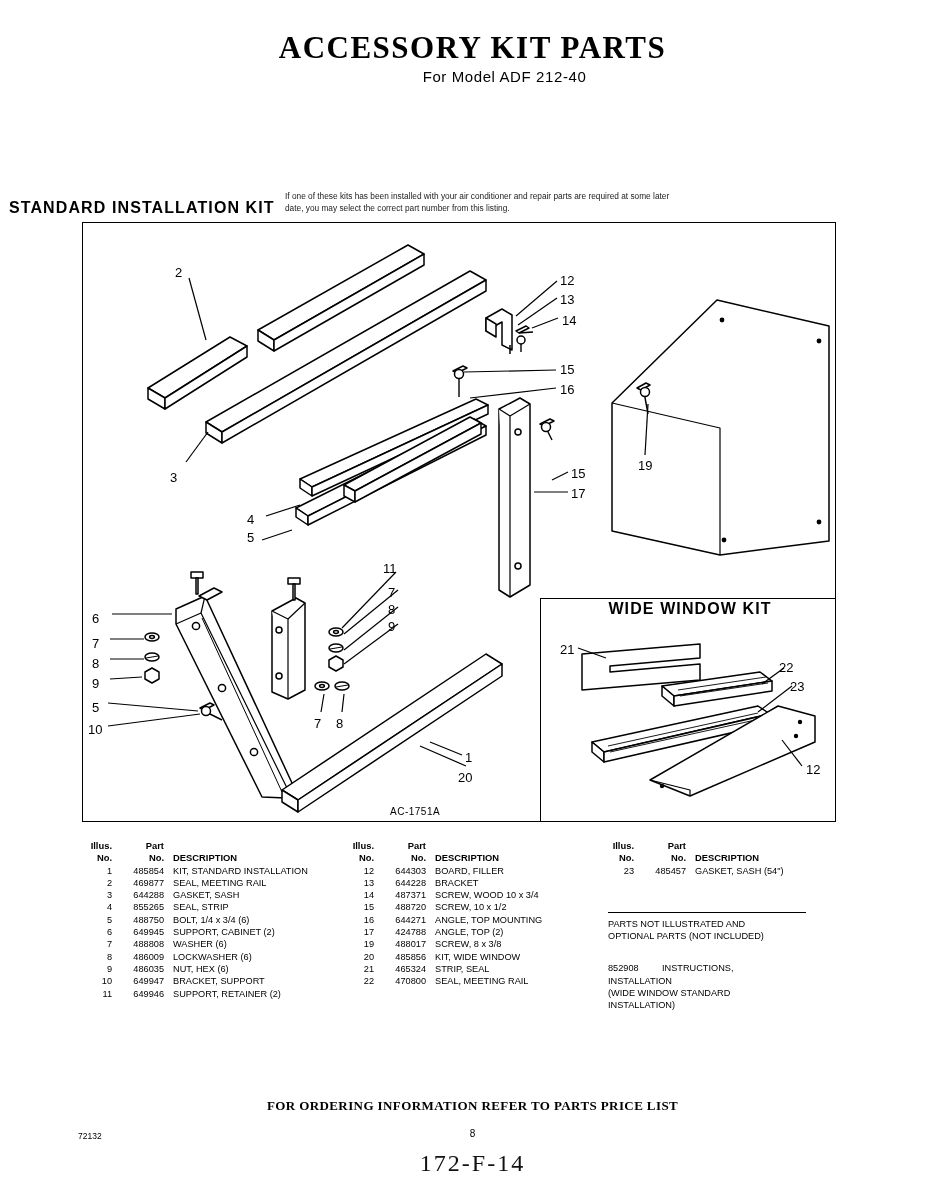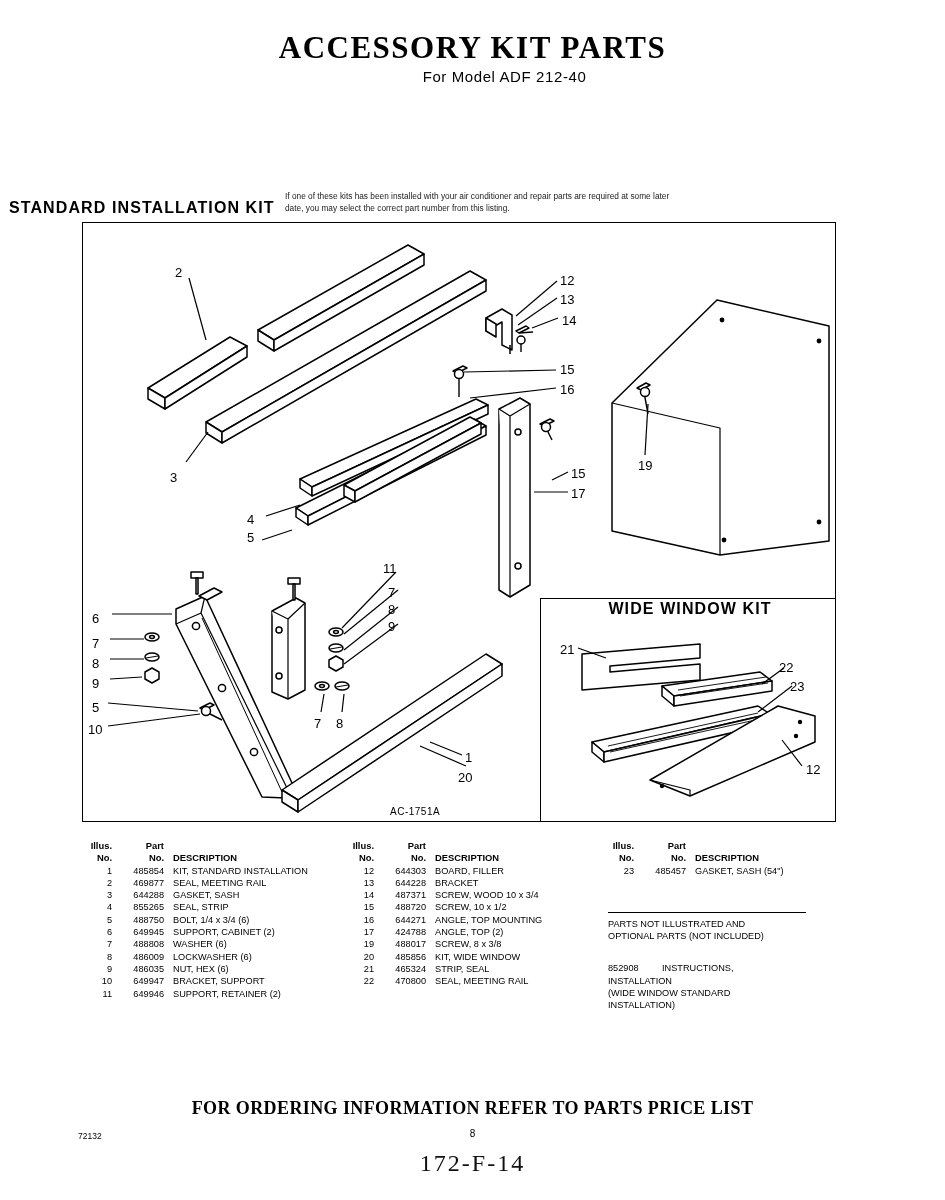--- a/index.html
+++ b/index.html
@@ -134,21 +134,21 @@
   #note-instr { left: 608px; top: 950px; width: 215px; }
   #note-instr .c-part2 { display:inline-block; width: 54px; }
 
   .footer-note {
     position: absolute;
     left: 0; top: 1098px;
     width: 945px;
     text-align: center;
     font-family: "Liberation Serif", serif;
     font-weight: bold;
-    font-size: 18px;
+    font-size: 13px;
     letter-spacing: 0.4px;
   }
   #pg-code { position: absolute; left: 78px; top: 1131px; font-size: 8.5px; }
   #pg-num { position: absolute; left: 0; top: 1128px; width: 945px; text-align: center; font-size: 10px; }
   #handwritten {
     position: absolute; left: 0; top: 1150px; width: 945px; text-align: center;
     font-family: "Liberation Serif", serif;
     font-size: 24px;
     letter-spacing: 2px;
     color: #111;

